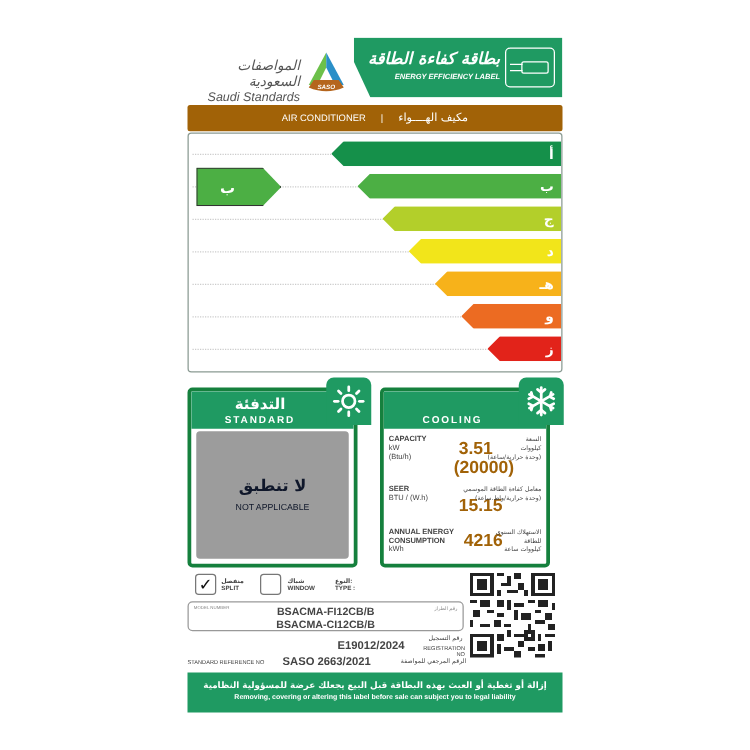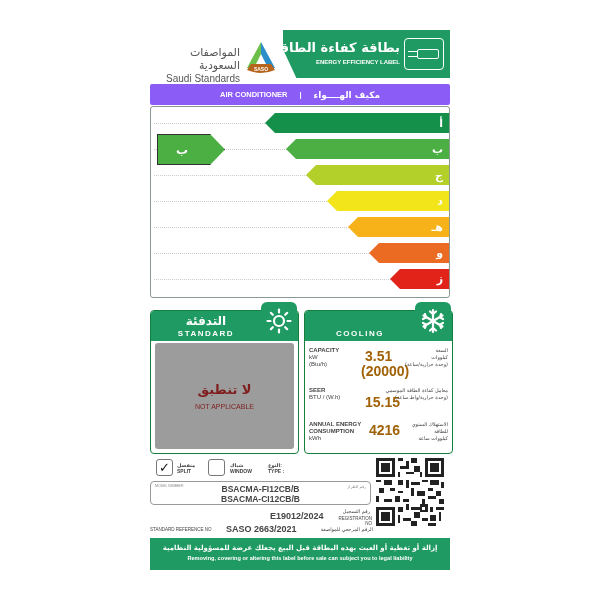--- a/index.html
+++ b/index.html
@@ -2,52 +2,52 @@
 <html><head>
 <meta charset="utf-8">
 <style>
   * { box-sizing: border-box; margin: 0; padding: 0; }
   html, body { width: 600px; height: 600px; background: #ffffff; overflow: hidden; }
   body { font-family: "Liberation Sans", "DejaVu Sans", sans-serif; color: #333; position: relative; }
 
   .label { position: absolute; left: 150px; top: 30px; width: 300px; height: 540px; background: #fff; }
 
   
-  .hdr { position: absolute; left: 0; top: 0; width: 300px; height: 48px; }
+  .hdr { position: absolute; left: 0; top: 0; width: 300px; height: 48px; font-style: italic; }
   .saso-text { position: absolute; left: 0; top: 16px; width: 90px; text-align: right; }
   .saso-ar { font-family: "DejaVu Sans", sans-serif; font-size: 11px; color: #555; line-height: 13px; direction: rtl; }
   .saso-en { font-size: 10px; color: #555; line-height: 13px; }
   .saso-logo { position: absolute; left: 93px; top: 10px; width: 36px; height: 36px; }
   .ee-box { position: absolute; left: 133px; top: 0; width: 167px; height: 48px; background: #1f9a62; clip-path: polygon(0 0, 100% 0, 100% 100%, 8% 100%, 0 40%); }
   .ee-ar { position: absolute; right: 50px; top: 10px; color: #fff; font-family: "DejaVu Sans", sans-serif; font-weight: bold; font-size: 13px; direction: rtl; white-space: nowrap; }
   .ee-en { position: absolute; right: 50px; top: 29px; color: #fff; font-size: 6px; font-weight: bold; white-space: nowrap; }
   .ee-icon { position: absolute; right: 6px; top: 8px; width: 40px; height: 32px; border: 1.5px solid #fff; border-radius: 4px; }
   .ee-icon .unit { position: absolute; left: 12px; top: 10px; width: 22px; height: 10px; border: 1.2px solid #fff; border-radius: 2px; }
   .ee-icon .plug { position: absolute; left: 3px; top: 12px; width: 10px; height: 6px; border-top: 1.2px solid #fff; border-bottom: 1.2px solid #fff; }
 
   
-  .titlebar { position: absolute; left: 0; top: 54px; width: 300px; height: 21px; background: #8b5cf6; border-radius: 2px; color: #fff; font-size: 7.5px; font-weight: bold; display: flex; align-items: center; justify-content: center; gap: 12px; }
+  .titlebar { position: absolute; left: 0; top: 54px; width: 300px; height: 21px; background: #a16207; border-radius: 2px; color: #fff; font-size: 7.5px; font-weight: normal; display: flex; align-items: center; justify-content: center; gap: 12px; }
   .titlebar .ar { font-family: "DejaVu Sans", sans-serif; font-size: 9px; direction: rtl; }
 
   
   .scale { position: absolute; left: 0; top: 76px; width: 300px; height: 192px; border: 1px solid #8a9a92; border-radius: 3px; overflow: hidden; }
   .row { position: absolute; left: 0; right: 0; height: 20px; }
   .row .guide { position: absolute; left: 3px; right: 0; top: 10px; border-top: 1px dotted #ccc; }
   .bar { position: absolute; right: 0; height: 20px; color: #fff; font-family: "DejaVu Sans", sans-serif; font-weight: bold; font-size: 11px; display: flex; align-items: center; justify-content: flex-end; padding-right: 6px; clip-path: polygon(10px 0, 100% 0, 100% 100%, 10px 100%, 0 50%); }
   .indicator { position: absolute; left: 6px; top: 30px; width: 68px; height: 31px; background: #4caf44; border: 1.5px solid #333; color: #fff; font-family: "DejaVu Sans", sans-serif; font-weight: bold; font-size: 12px; display: flex; align-items: center; padding-left: 18px; clip-path: polygon(0 0, 78% 0, 100% 50%, 78% 100%, 0 100%); }
 
   
-  .panel { position: absolute; top: 280px; width: 149px; height: 144px; border: 1px solid #15803d; border-radius: 4px; overflow: hidden; }
+  .panel { position: absolute; top: 280px; width: 136px; height: 144px; border: 3px solid #15803d; border-radius: 4px; overflow: hidden; }
   .panel.heat { left: 0; }
   .panel.cool { left: 154px; }
   .panel-head { position: absolute; left: 0; top: 0; width: 100%; height: 30px; background: #1f9a62; }
   .panel-head .ar { position: absolute; left: 0; width: 110px; top: 3px; text-align: center; color: #fff; font-family: "DejaVu Sans", sans-serif; font-weight: bold; font-size: 12px; }
   .panel-head .en { position: absolute; left: 0; width: 110px; top: 18px; text-align: center; color: #fff; font-weight: bold; font-size: 8px; letter-spacing: 1.5px; }
   .tab { position: absolute; right: -1px; top: -10px; width: 36px; height: 40px; background: #1f9a62; border-radius: 6px 6px 0 0; display: flex; align-items: center; justify-content: center; color: #fff; font-size: 22px; }
-  .panel.heat .body { position: absolute; left: 4px; right: 4px; top: 32px; bottom: 4px; background: #9c9c9c; border-radius: 3px; display: flex; flex-direction: column; align-items: center; justify-content: center; color: #7f1d1d; }
+  .panel.heat .body { position: absolute; left: 4px; right: 4px; top: 32px; bottom: 4px; background: #9c9c9c; border-radius: 3px; display: flex; flex-direction: column; align-items: center; justify-content: center; color: #0f172a; }
   .na-ar { font-family: "DejaVu Sans", sans-serif; font-weight: bold; font-size: 13px; margin-bottom: 6px; }
   .na-en { font-size: 7px; }
 
   .cool .row2 { position: absolute; left: 4px; right: 4px; font-size: 6px; color: #444; }
   .cool .lbl-en { position: absolute; left: 0; top: 0; width: 55px; line-height: 7px; font-weight: bold; }
   .cool .lbl-en .sub { font-weight: normal; }
   .cool .lbl-ar { position: absolute; right: 0; top: 0; width: 55px; text-align: right; font-family: "DejaVu Sans", sans-serif; font-size: 5px; line-height: 7px; direction: rtl; }
   .cool .val { position: absolute; left: 56px; font-weight: bold; color: #a16207; font-size: 14px; line-height: 14px; }
 
   

